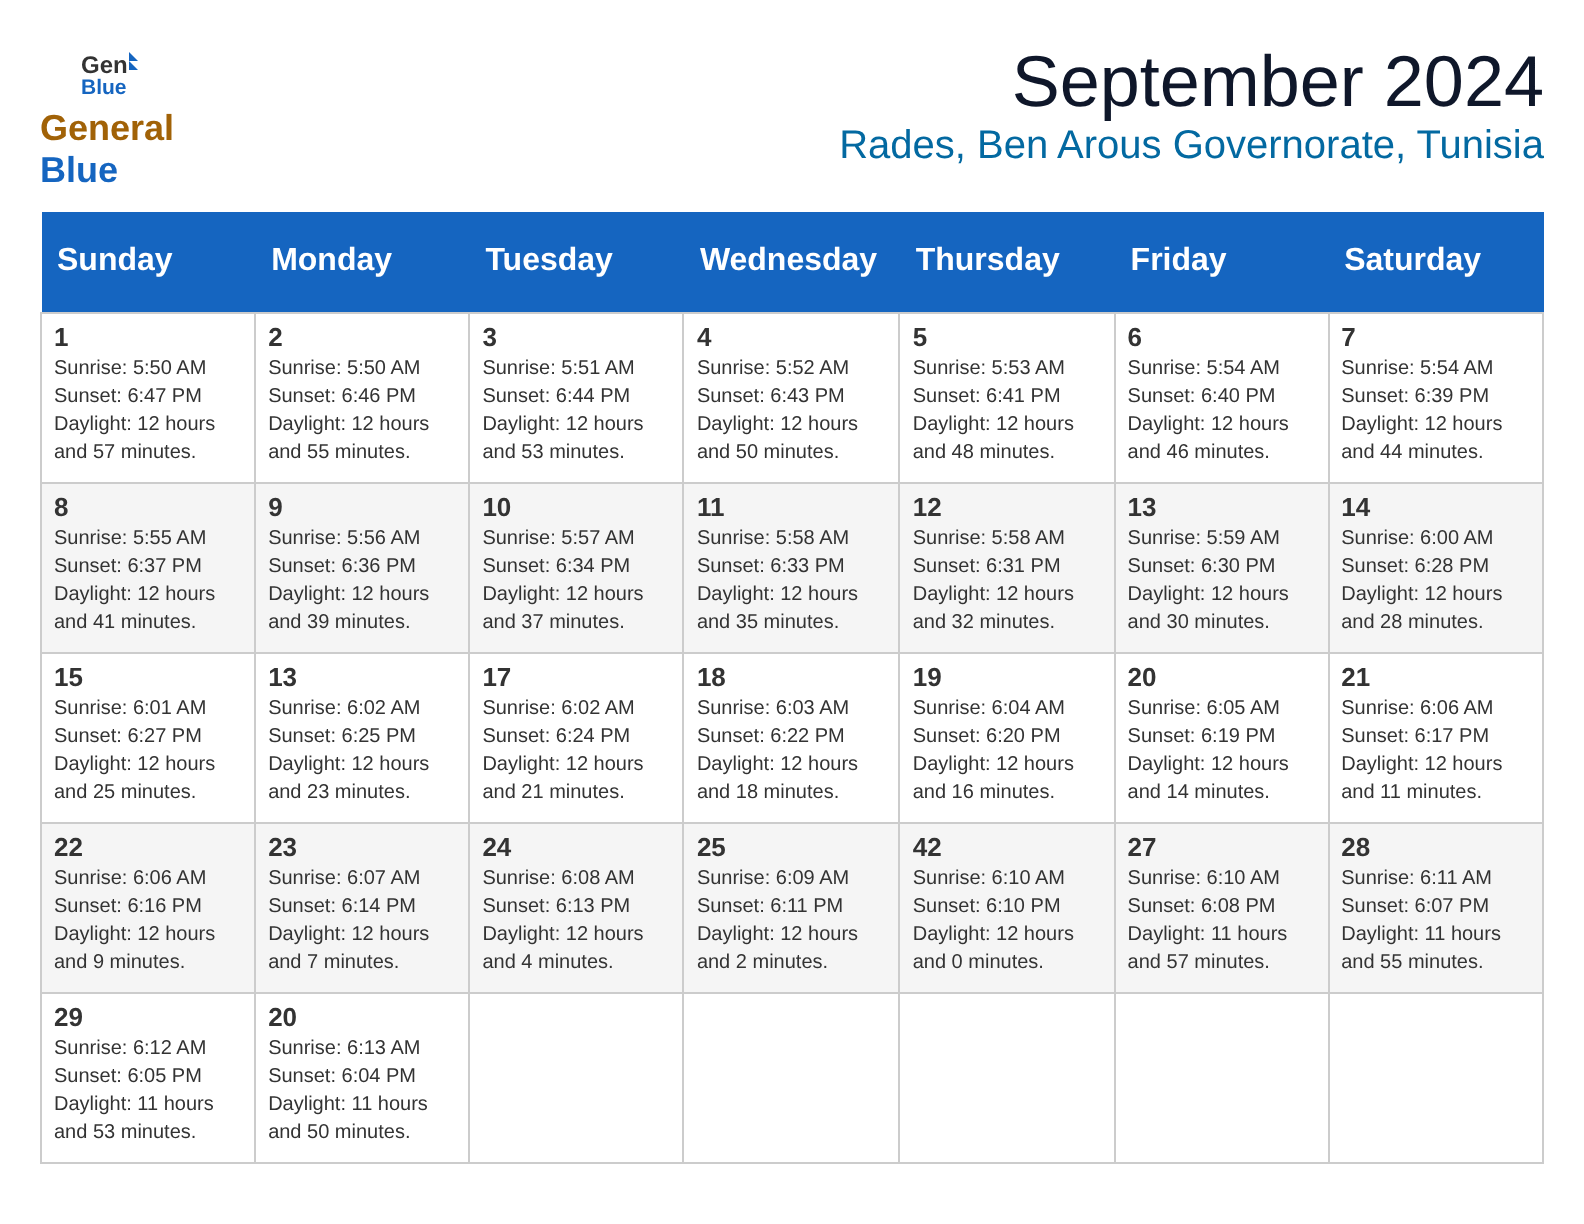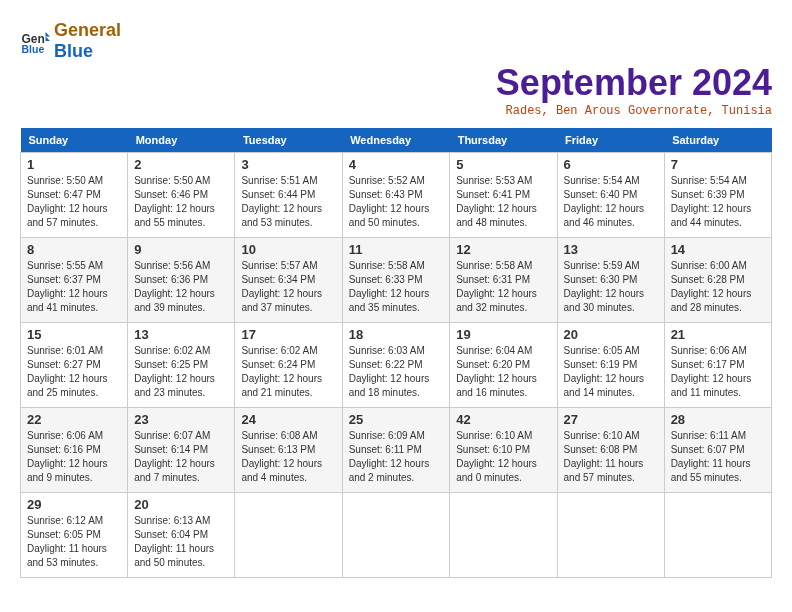--- a/index.html
+++ b/index.html
@@ -13,50 +13,49 @@
     .header-area {
       display: flex;
       justify-content: space-between;
       align-items: flex-start;
       margin-bottom: 10px;
     }
     .logo {
       display: flex;
       align-items: center;
       gap: 4px;
+      flex-direction: column;
     }
     .logo-icon {
       width: 30px;
       height: 30px;
     }
     .title-area {
       text-align: right;
     }
     .month-title {
       font-size: 36px;
-      font-weight: bold;
-      color: #4c1d95;
-      margin-top: 42px;
+      font-weight: normal;
+      color: #0f172a;
     }
     .location-title {
-      font-size: 12px;
-      color: #c2410c;
-      font-family: Liberation Mono, monospace;
+      font-size: 20px;
+      color: #0369a1;
     }
     .calendar-table {
       width: 100%;
       border-collapse: collapse;
       font-size: 11px;
     }
     .calendar-table th {
       background-color: #1565c0;
       color: #fff;
       text-align: left;
-      padding: 6px 8px;
-      font-size: 11px;
+      padding: 16px 8px;
+      font-size: 16px;
       font-weight: bold;
     }
     .calendar-table td {
       border: 1px solid #ccc;
       vertical-align: top;
       padding: 4px 6px;
       width: 108px;
       min-height: 80px;
       background: #fff;
     }

